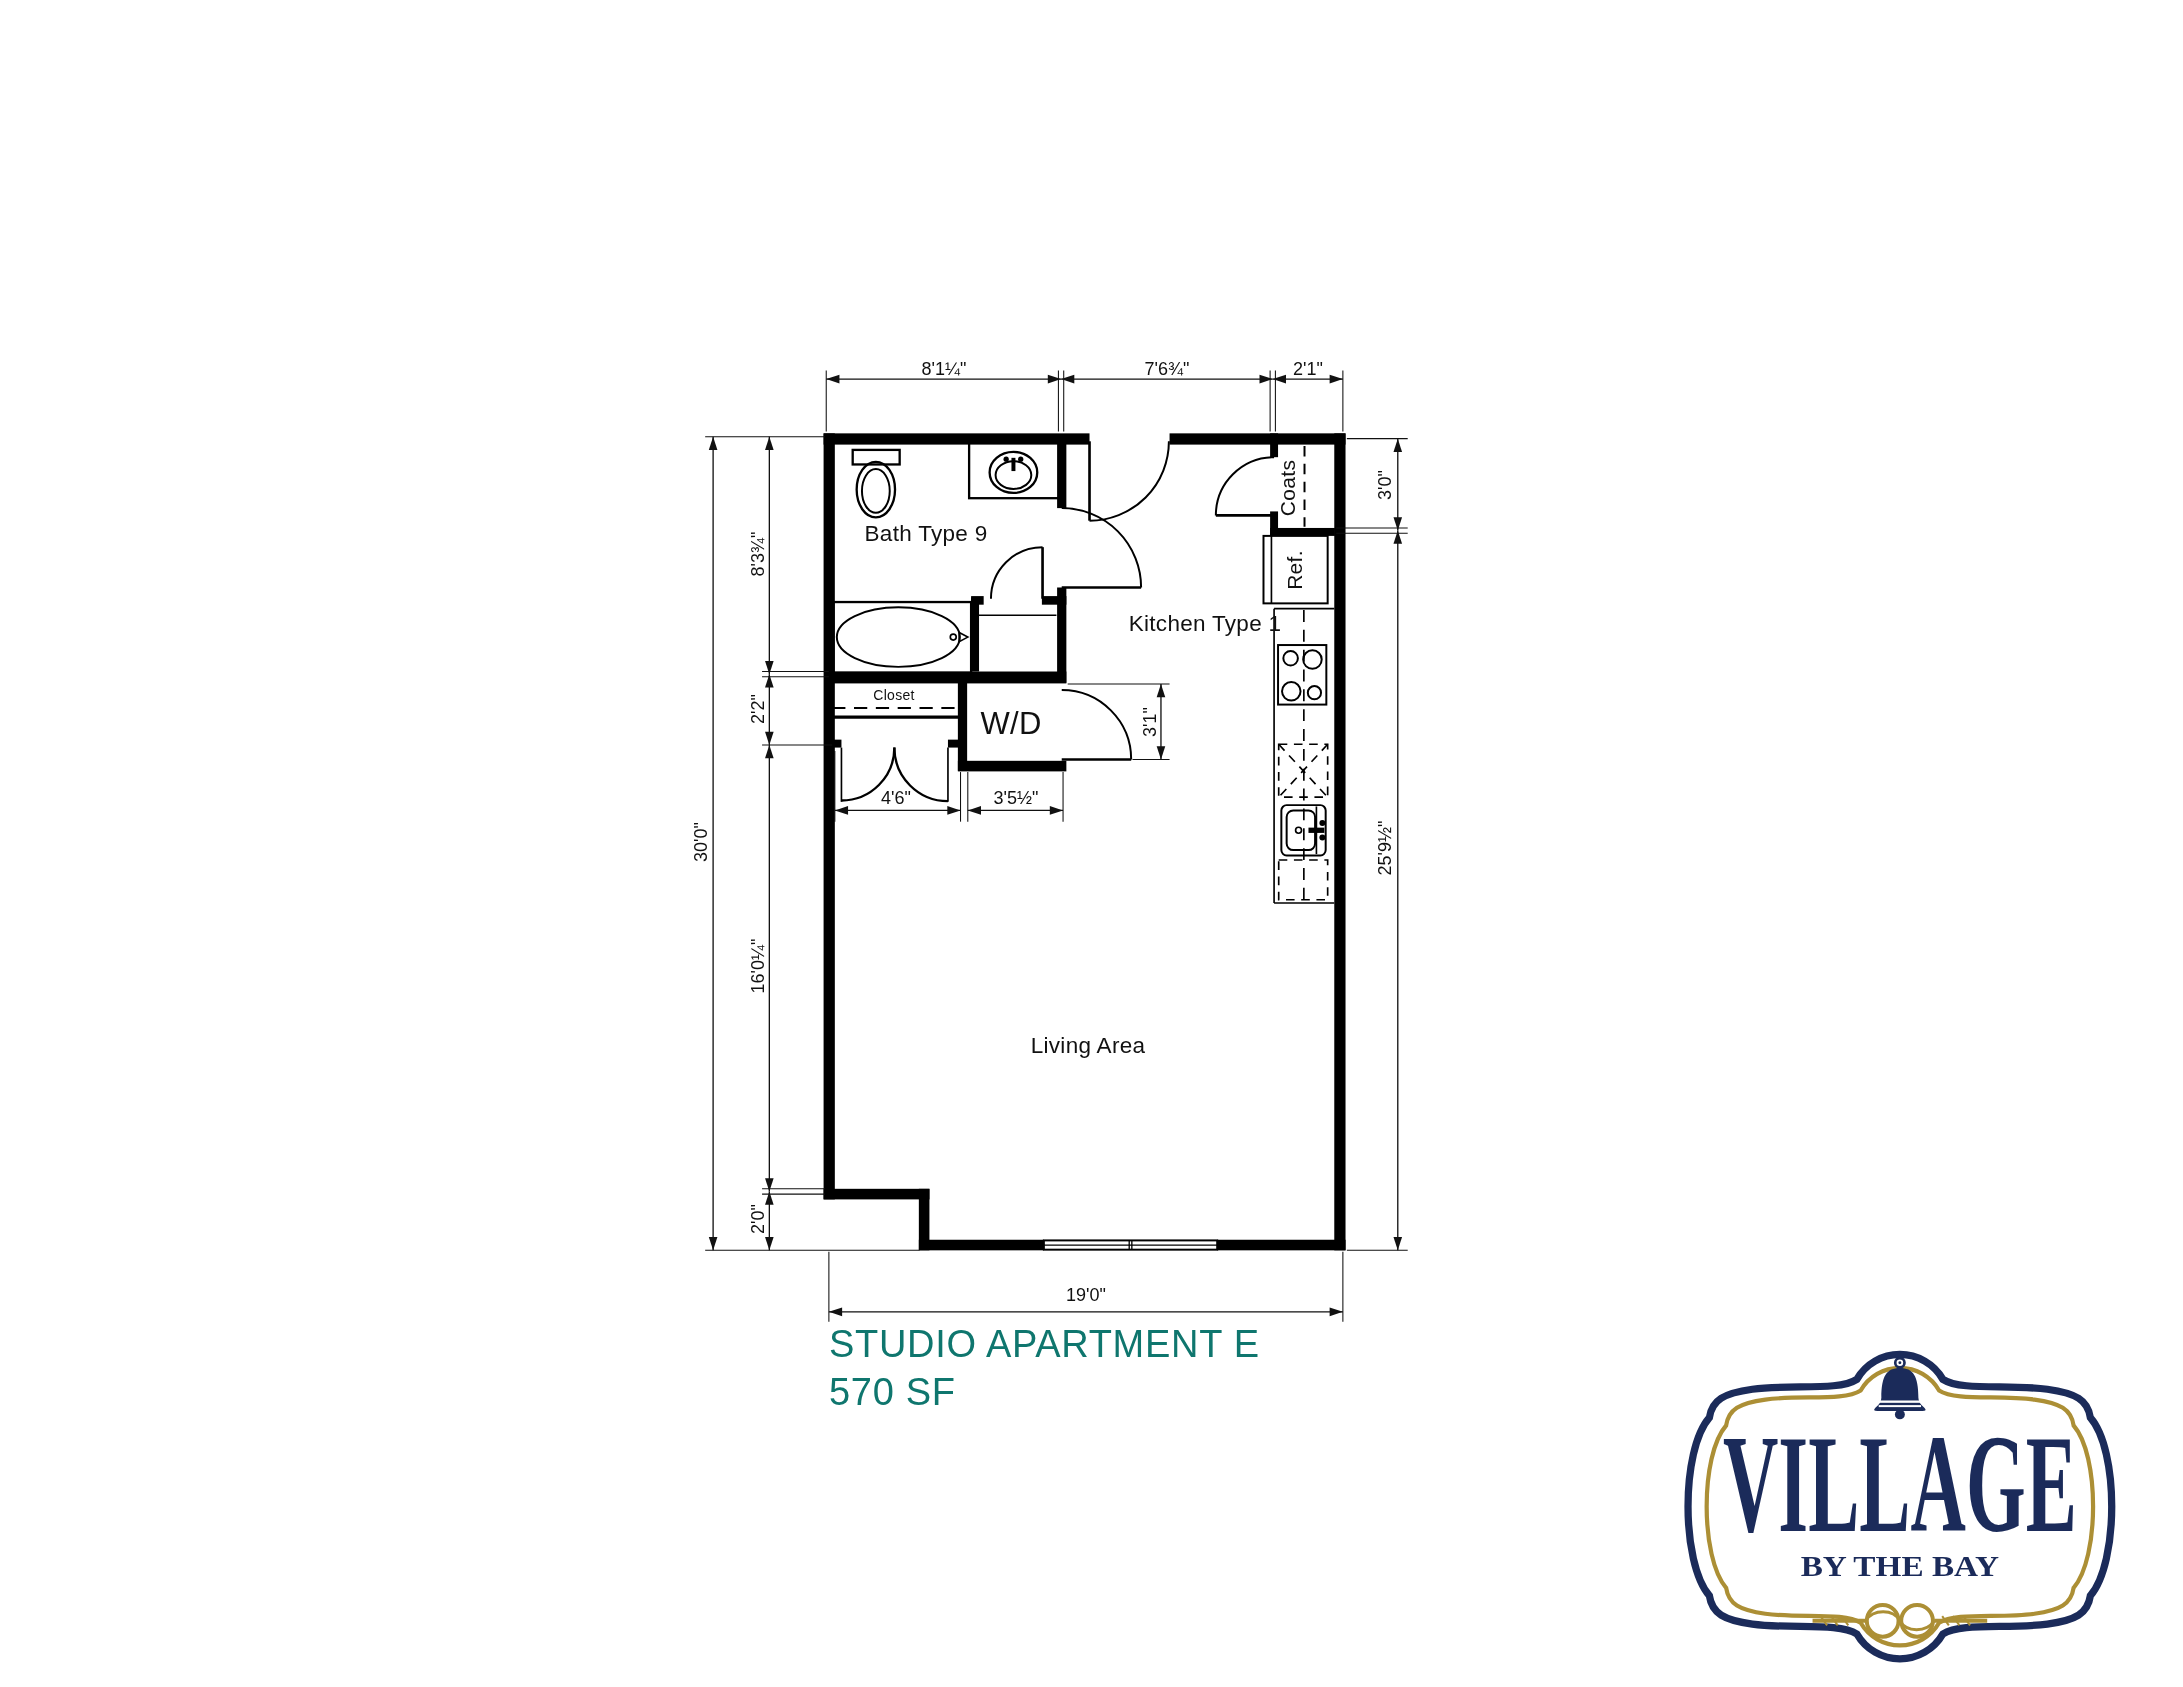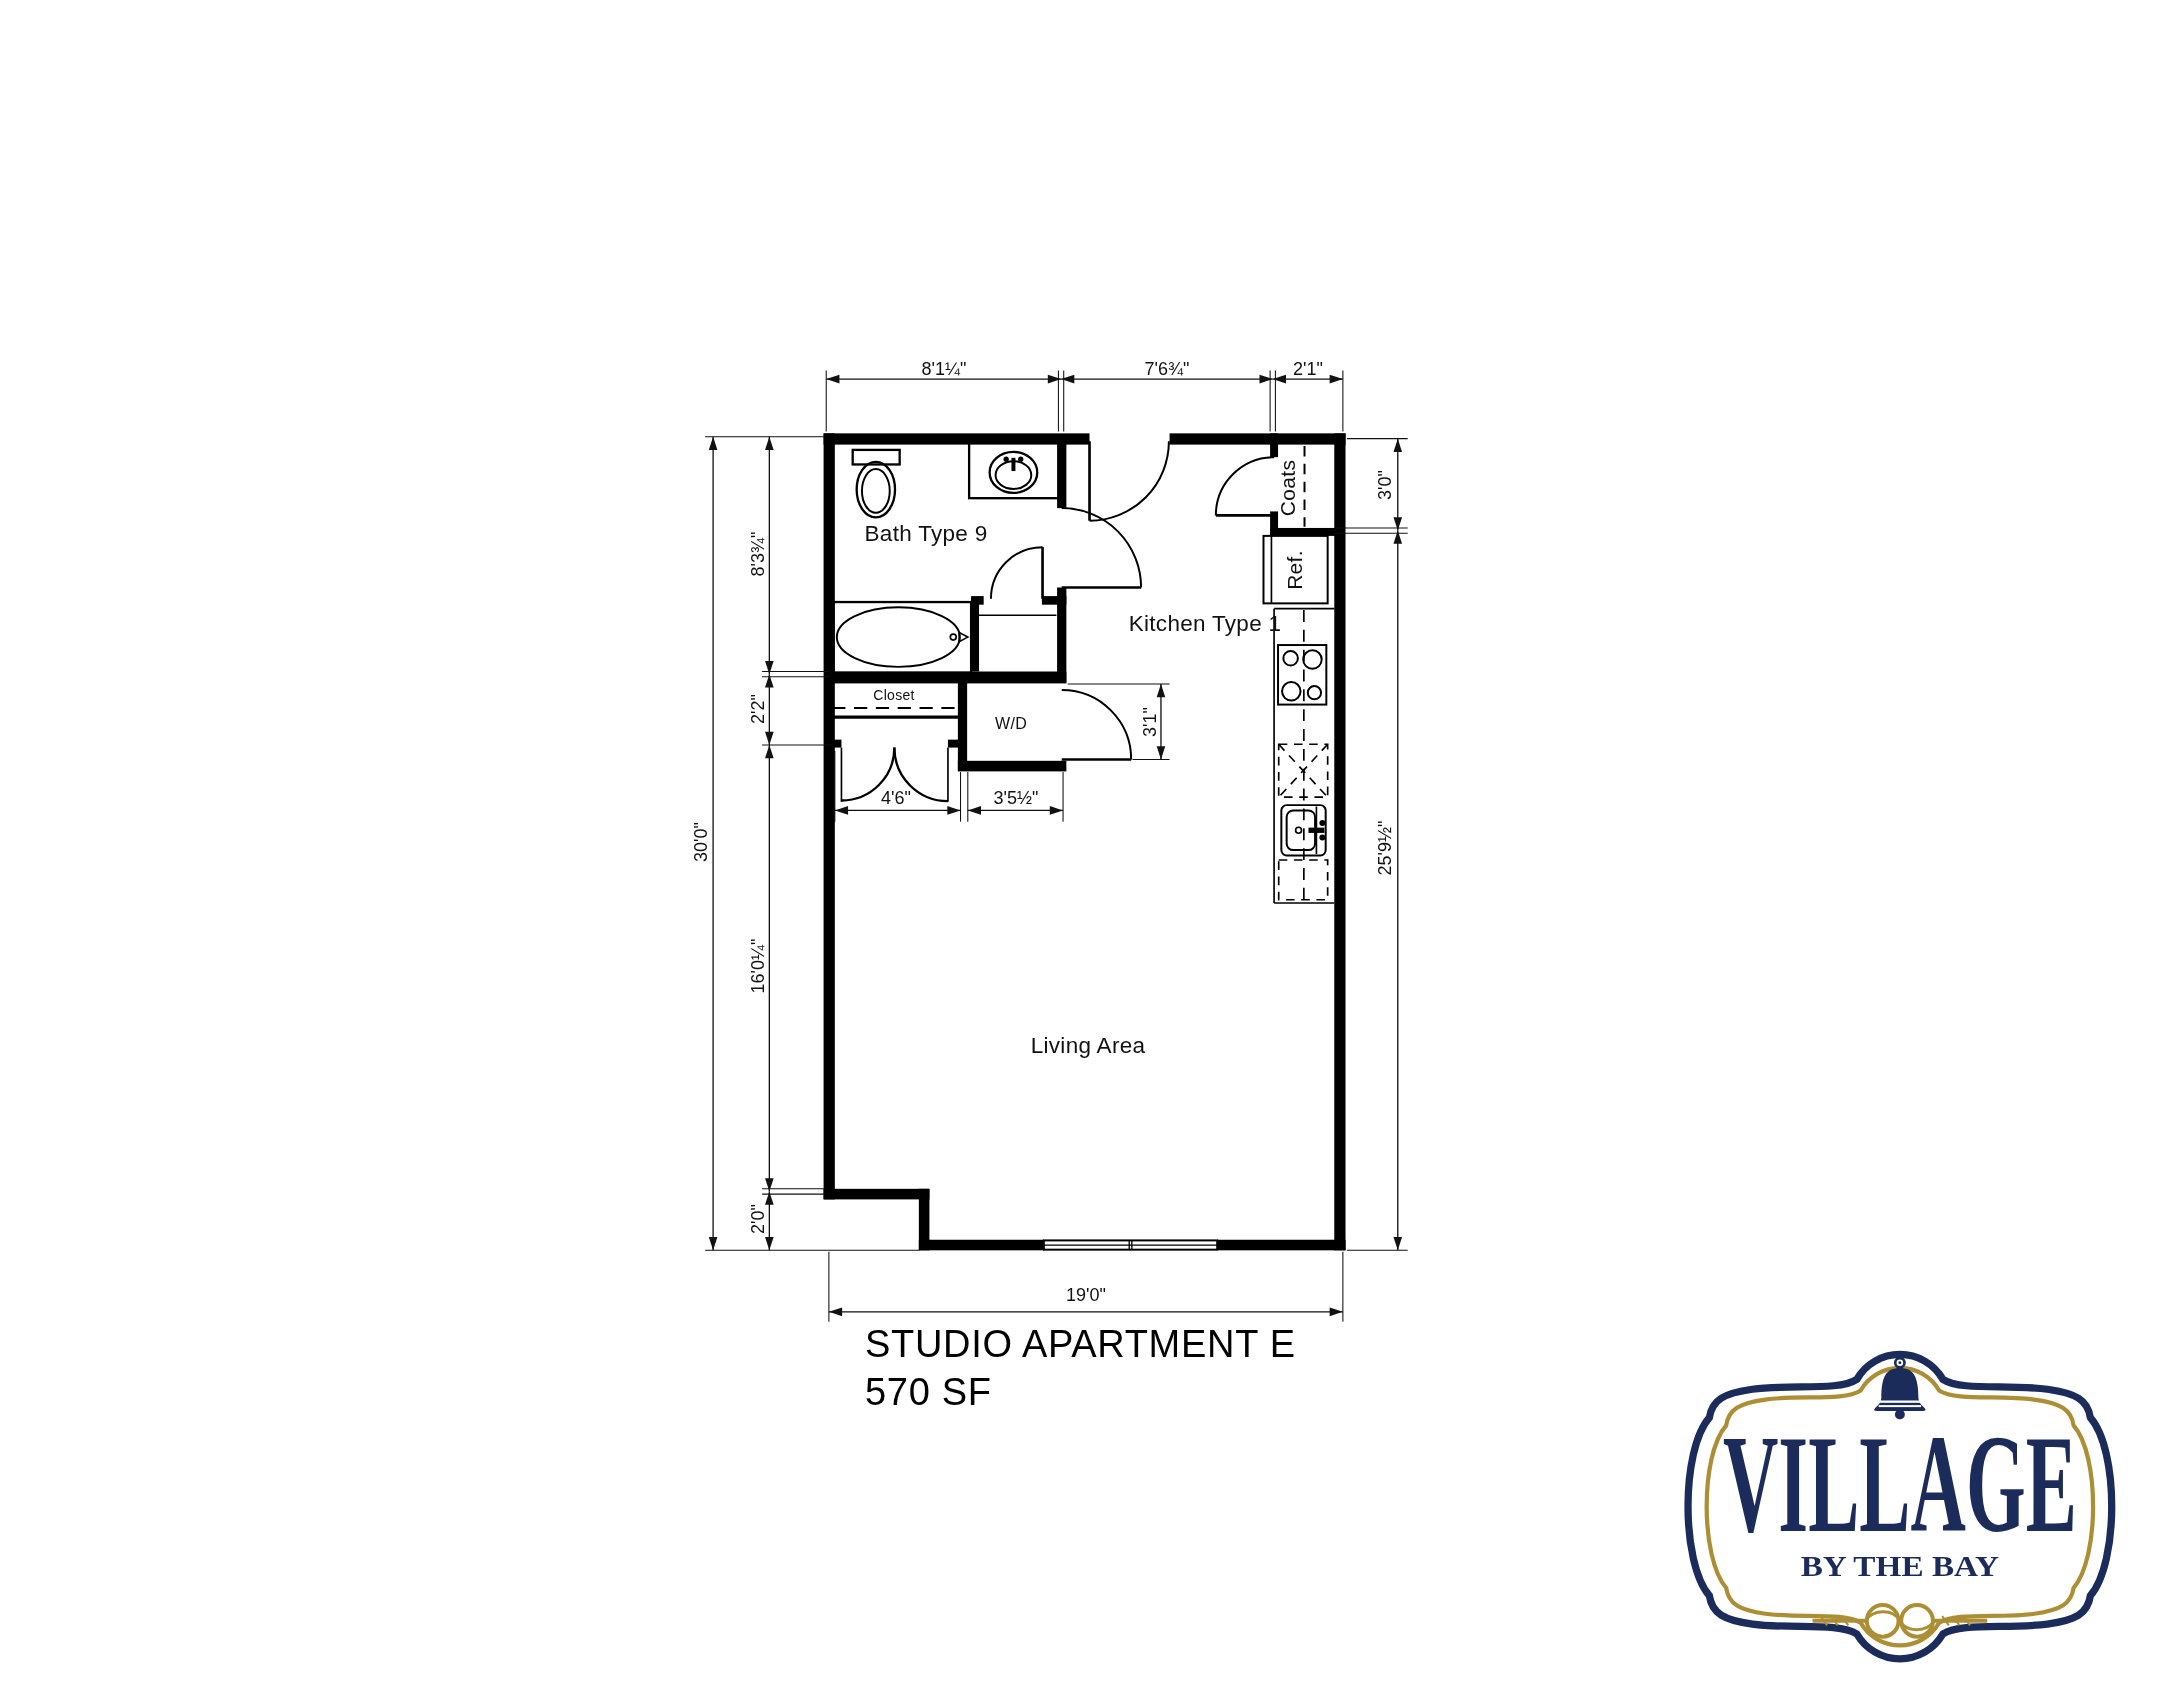--- a/index.html
+++ b/index.html
@@ -5,22 +5,22 @@
   html,body{margin:0;padding:0;background:#ffffff;}
   #stage{position:relative;width:2183px;height:1687px;background:#ffffff;overflow:hidden;
          font-family:"Liberation Sans",sans-serif;}
   #planSvg{position:absolute;left:0;top:0;}
   .lbl{position:absolute;transform:translate(-50%,-50%);white-space:nowrap;color:#111;
        font-size:22.5px;letter-spacing:0.3px;}
   .lbl.rot{transform:translate(-50%,-50%) rotate(-90deg);}
   .dim{position:absolute;transform:translate(-50%,-50%);white-space:nowrap;color:#111;
        font-size:18px;}
   .dim.rot{transform:translate(-50%,-50%) rotate(-90deg);}
-  .title-line{position:absolute;transform:translateY(-50%);white-space:nowrap;color:#000000;
-       font-size:38px;letter-spacing:0.7px;margin-left:36px;}
+  .title-line{position:absolute;transform:translateY(-50%);white-space:nowrap;color:#0f766e;
+       font-size:38px;letter-spacing:0.7px;}
 </style>
 </head>
 <body>
 
 <div id="stage">
 
   <svg id="planSvg" width="2183" height="1687" viewBox="0 0 3300 2550">
     <defs>
       <marker id="arw" viewBox="0 0 24 24" refX="22" refY="12" markerWidth="24" markerHeight="24" markerUnits="userSpaceOnUse" orient="auto-start-reverse">
         <path d="M22,12 L2,5.5 L2,18.5 Z" fill="#111"></path>
@@ -262,21 +262,21 @@
           <line x1="2968" y1="2443" x2="2978" y2="2457"></line>
         </g>
       </g>
     </g>
   </svg>
 
   <div class="lbl" style="left:926px;top:534px;">Bath Type 9</div>
   <div class="lbl" style="left:1205px;top:624px;">Kitchen Type 1</div>
   <div class="lbl" style="left:894px;top:695px;font-size:14px;">Closet</div>
   <div class="lbl" style="left:1088px;top:1046px;">Living Area</div>
-  <div class="lbl" style="left:1011px;top:724px;font-size:16px;text-align:center;">W/D</div>
+  <div class="lbl" style="left:1011px;top:724px;font-size:31px;text-align:center;">W/D</div>
   <div class="lbl rot" style="left:1288px;top:488px;font-size:21px;">Coats</div>
   <div class="lbl rot" style="left:1295px;top:570px;font-size:21px;">Ref.</div>
 
   <div class="dim" style="left:944px;top:369px;">8'1¼"</div>
   <div class="dim" style="left:1167px;top:369px;">7'6¾"</div>
   <div class="dim" style="left:1308px;top:369px;">2'1"</div>
   <div class="dim" style="left:1086px;top:1295px;">19'0"</div>
   <div class="dim rot" style="left:701px;top:842px;">30'0"</div>
   <div class="dim rot" style="left:758px;top:554px;">8'3¾"</div>
   <div class="dim rot" style="left:758px;top:709px;">2'2"</div>

